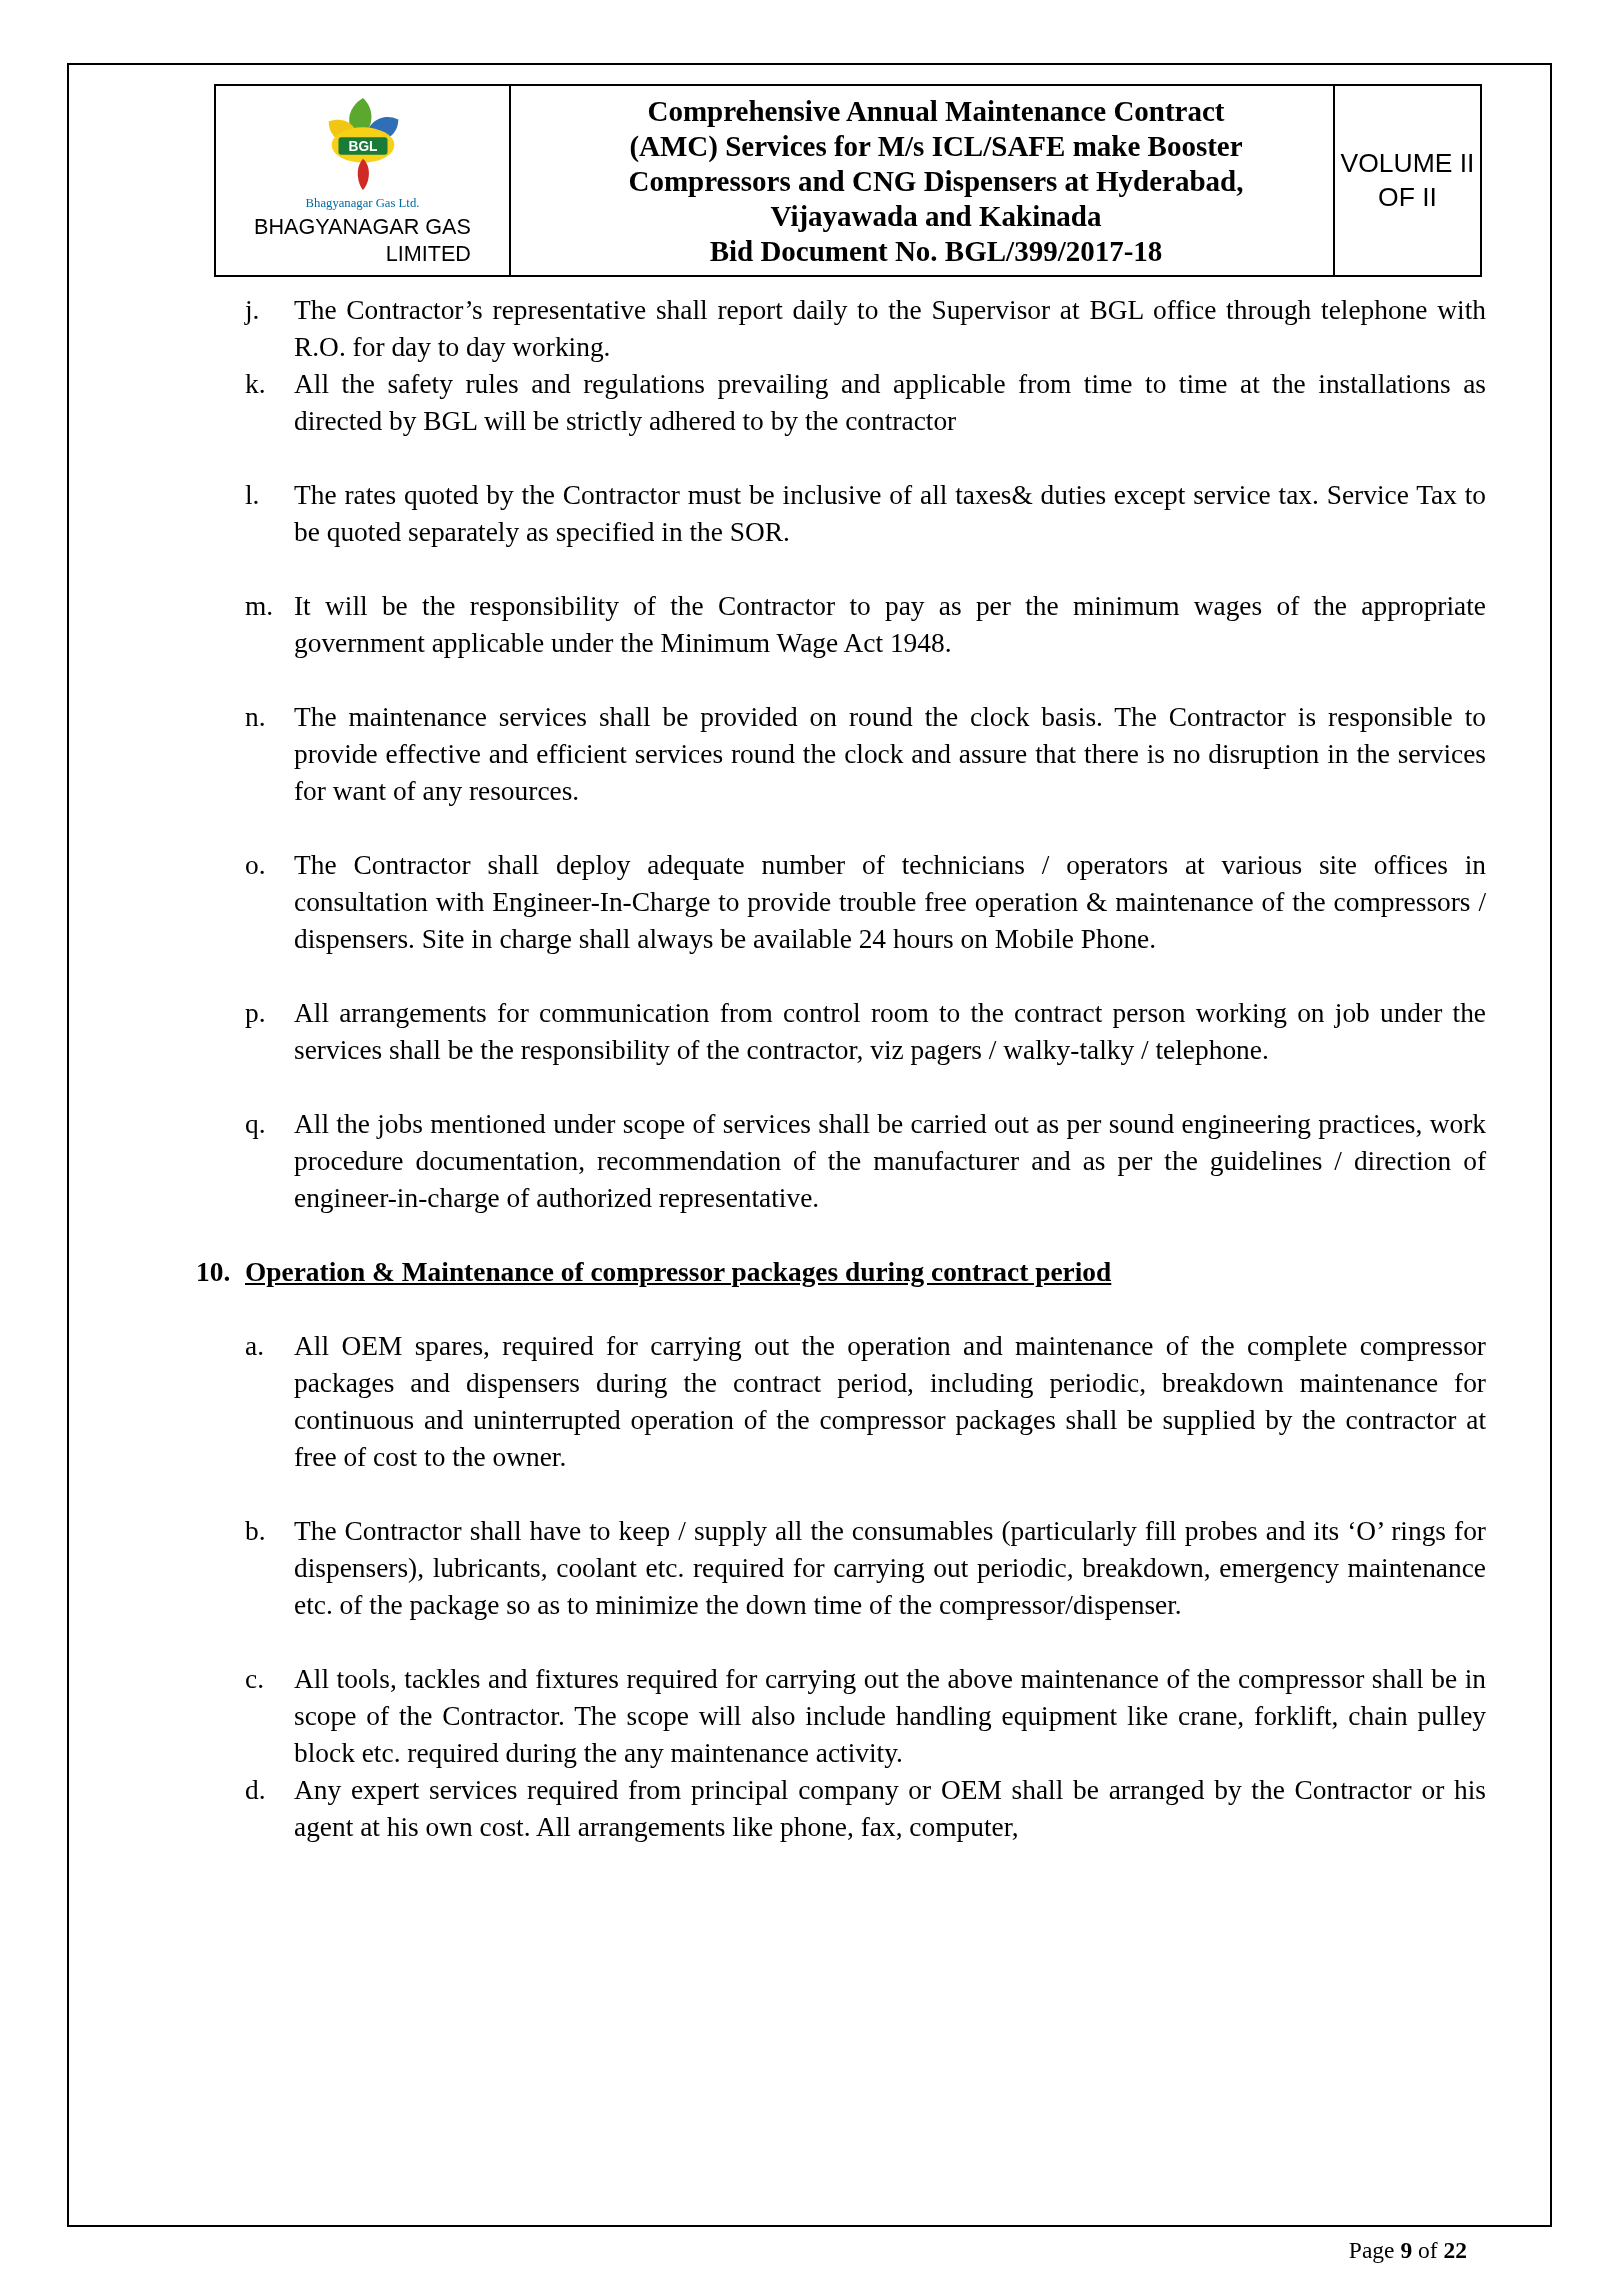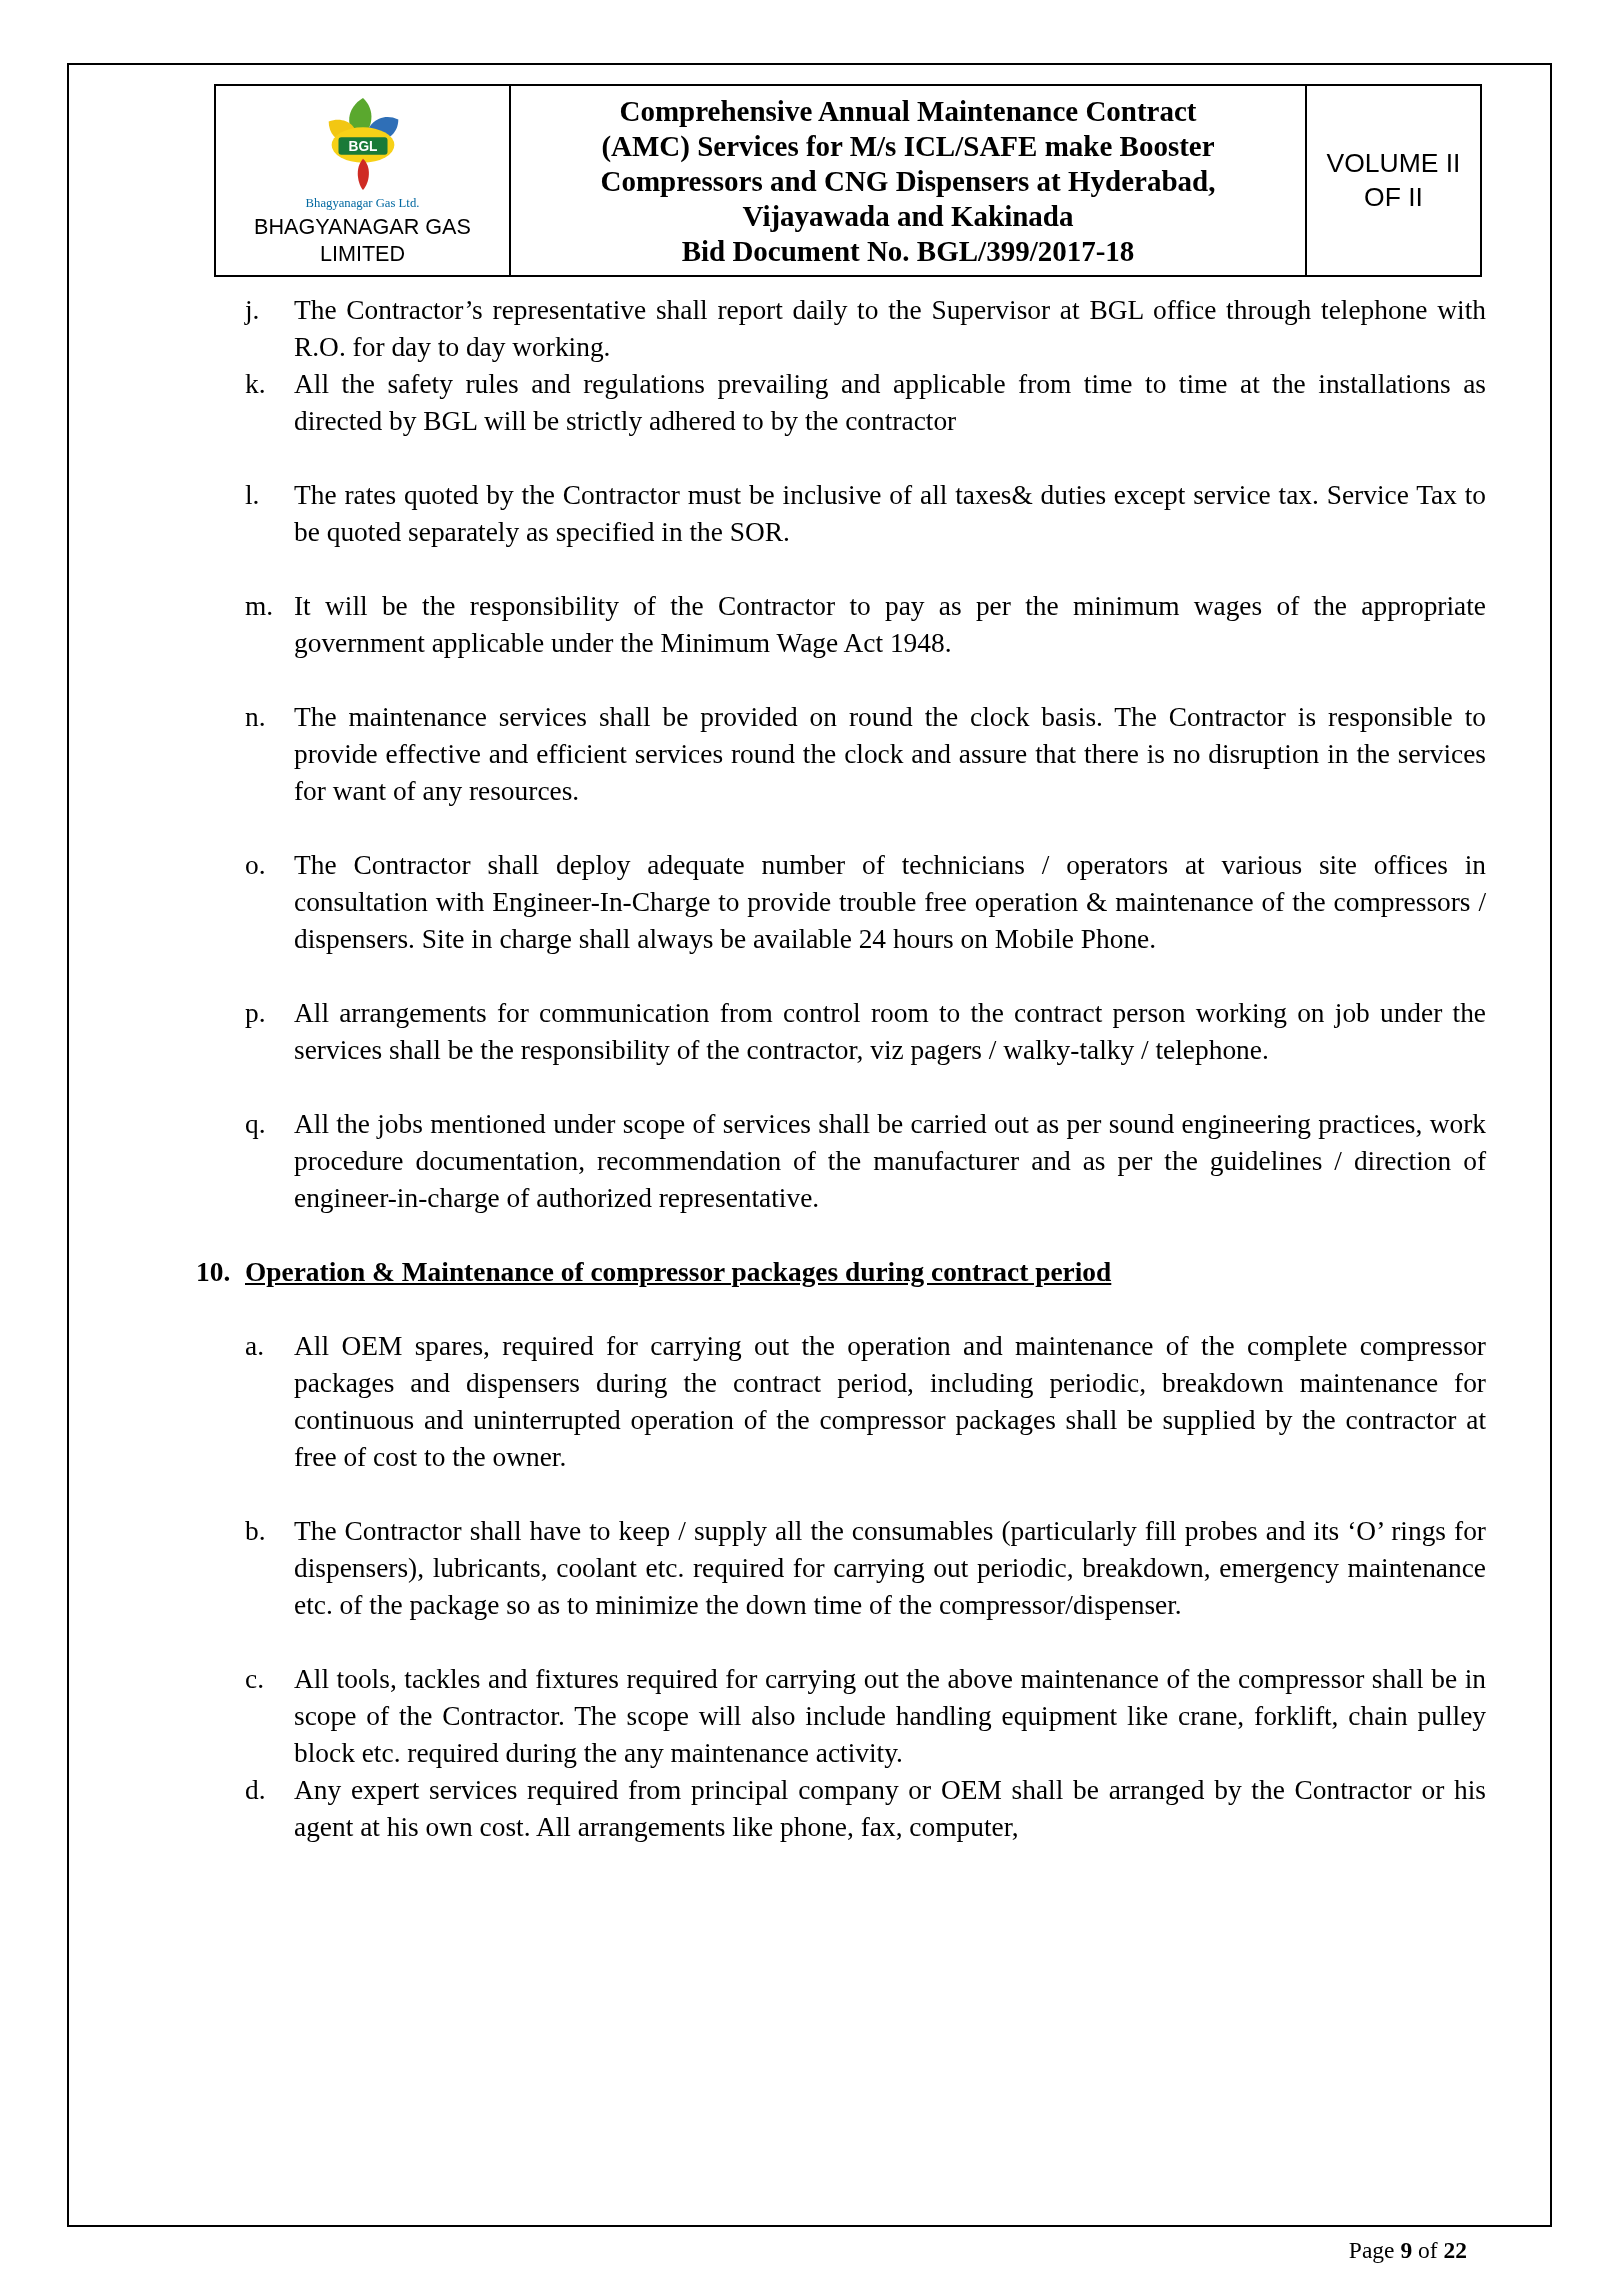--- a/index.html
+++ b/index.html
@@ -35,31 +35,31 @@
     display: flex; flex-direction: column; align-items: center; justify-content: center;
     padding: 5.9px 3.9px;
   }
   .logo-graphic { display: block; }
   .logo-tagline {
     font-family: "Liberation Serif", serif;
     font-size: 12.7px; color: #0369a1; line-height: 14.7px; text-align: center;
   }
   .org-name {
     font-family: "Liberation Sans", "DejaVu Sans", sans-serif;
-    font-size: 21.6px; line-height: 26.5px; text-align: center; color: #000;
+    font-size: 21.6px; line-height: 26.5px; text-align: right; color: #000;
     margin-top: 3.9px;
   }
 
   .cell-title {
     width: 796px;
     text-align: center;
     font-weight: bold;
     font-size: 29px; line-height: 35px;
     padding: 7.8px 13.7px 5.9px 13.7px;
-    display: flex; flex-direction: column; justify-content: center;
+    display: flex; flex-direction: column; justify-content: center; margin-left: 28px;
   }
 
   .cell-volume {
     flex: 1;
     display: flex; flex-direction: column; align-items: center; justify-content: center;
     font-family: "Liberation Sans", "DejaVu Sans", sans-serif;
     font-size: 26.5px; line-height: 34px;
   }
 
   

